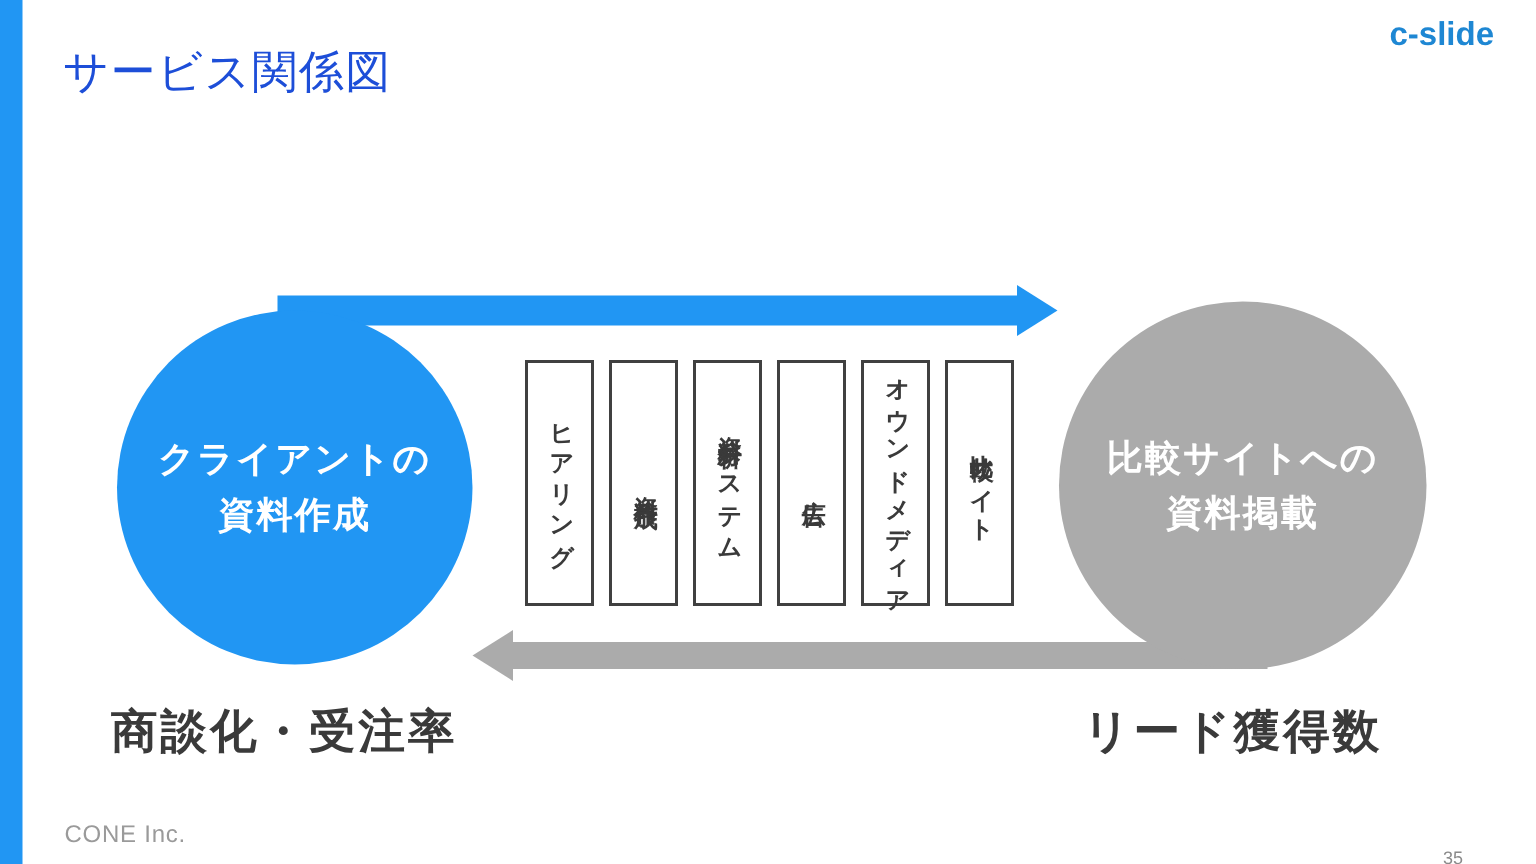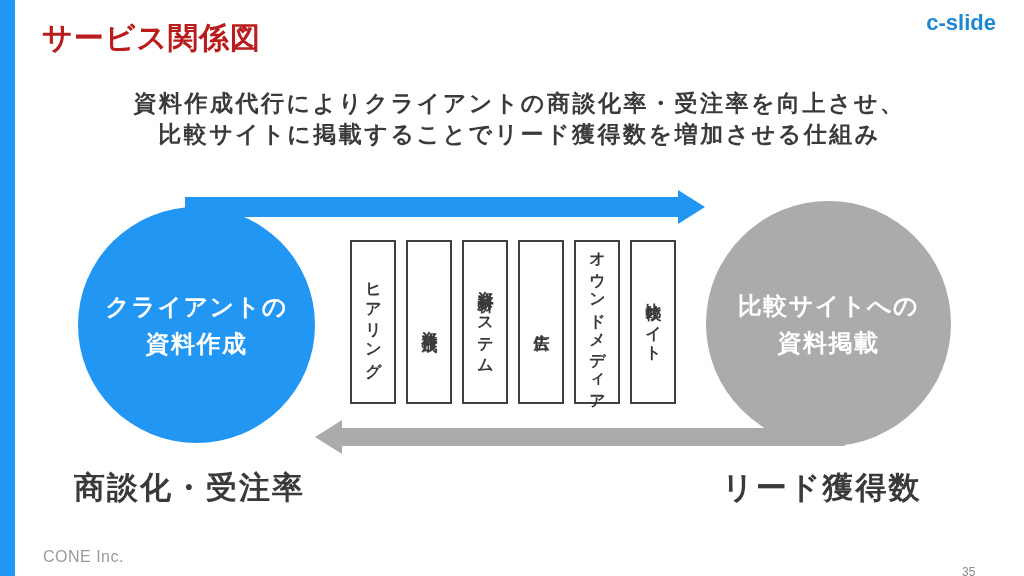--- a/index.html
+++ b/index.html
@@ -3,22 +3,22 @@
 <meta charset="utf-8">
 <style>
   html,body{margin:0;padding:0;background:#e8e8e8;}
   *{box-sizing:border-box;}
   .slide{
     position:relative;width:1024px;height:576px;background:#ffffff;
     overflow:hidden;font-family:"Liberation Sans","DejaVu Sans",sans-serif;
   }
   .accent-bar{position:absolute;left:0;top:0;width:15px;height:576px;background:#2196F3;}
   .page-title{
-    position:absolute;left:42px;top:18px;font-size:30px;font-weight:700;
-    color:#b91c1c;letter-spacing:1px;white-space:nowrap;
+    position:absolute;left:42px;top:28px;font-size:30px;font-weight:400;
+    color:#1d4ed8;letter-spacing:1px;white-space:nowrap;
   }
   .brand-logo{
     position:absolute;right:28px;top:10px;font-size:22px;font-weight:800;
     color:#1E87D3;letter-spacing:0px;white-space:nowrap;
   }
   .subtitle{
     position:absolute;left:15px;right:0;top:88px;text-align:center;
     color:#3A3A3A;font-weight:800;font-size:23px;line-height:31px;letter-spacing:2.5px;
   }
   
@@ -64,24 +64,20 @@
 </head>
 <body>
 
 <div class="slide">
 
   <div class="accent-bar"></div>
 
   <div class="page-title">サービス関係図</div>
   <div class="brand-logo">c-slide</div>
 
-  <div class="subtitle">
-    <div>資料作成代行によりクライアントの商談化率・受注率を向上させ、</div>
-    <div>比較サイトに掲載することでリード獲得数を増加させる仕組み</div>
-  </div>
 
   <div class="arrow-bar-blue"></div>
   <div class="arrow-head-blue"></div>
 
   <div class="arrow-bar-gray"></div>
   <div class="arrow-head-gray"></div>
 
   <div class="circle circle-left">
     <div>クライアントの</div>
     <div>資料作成</div>

